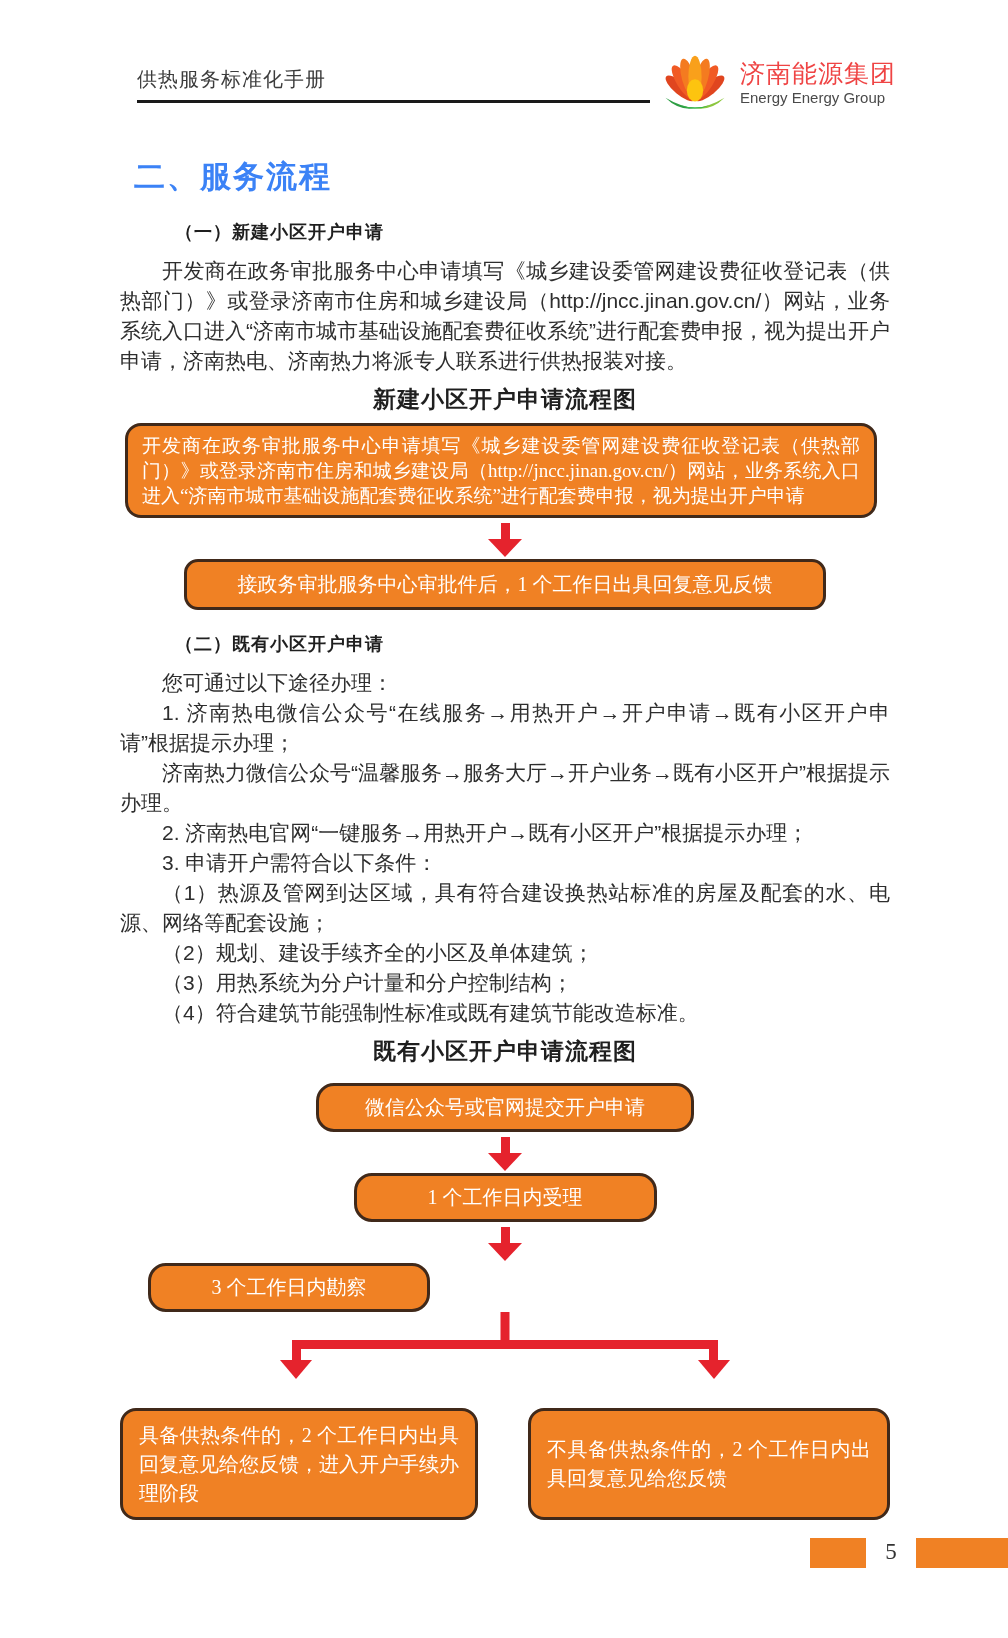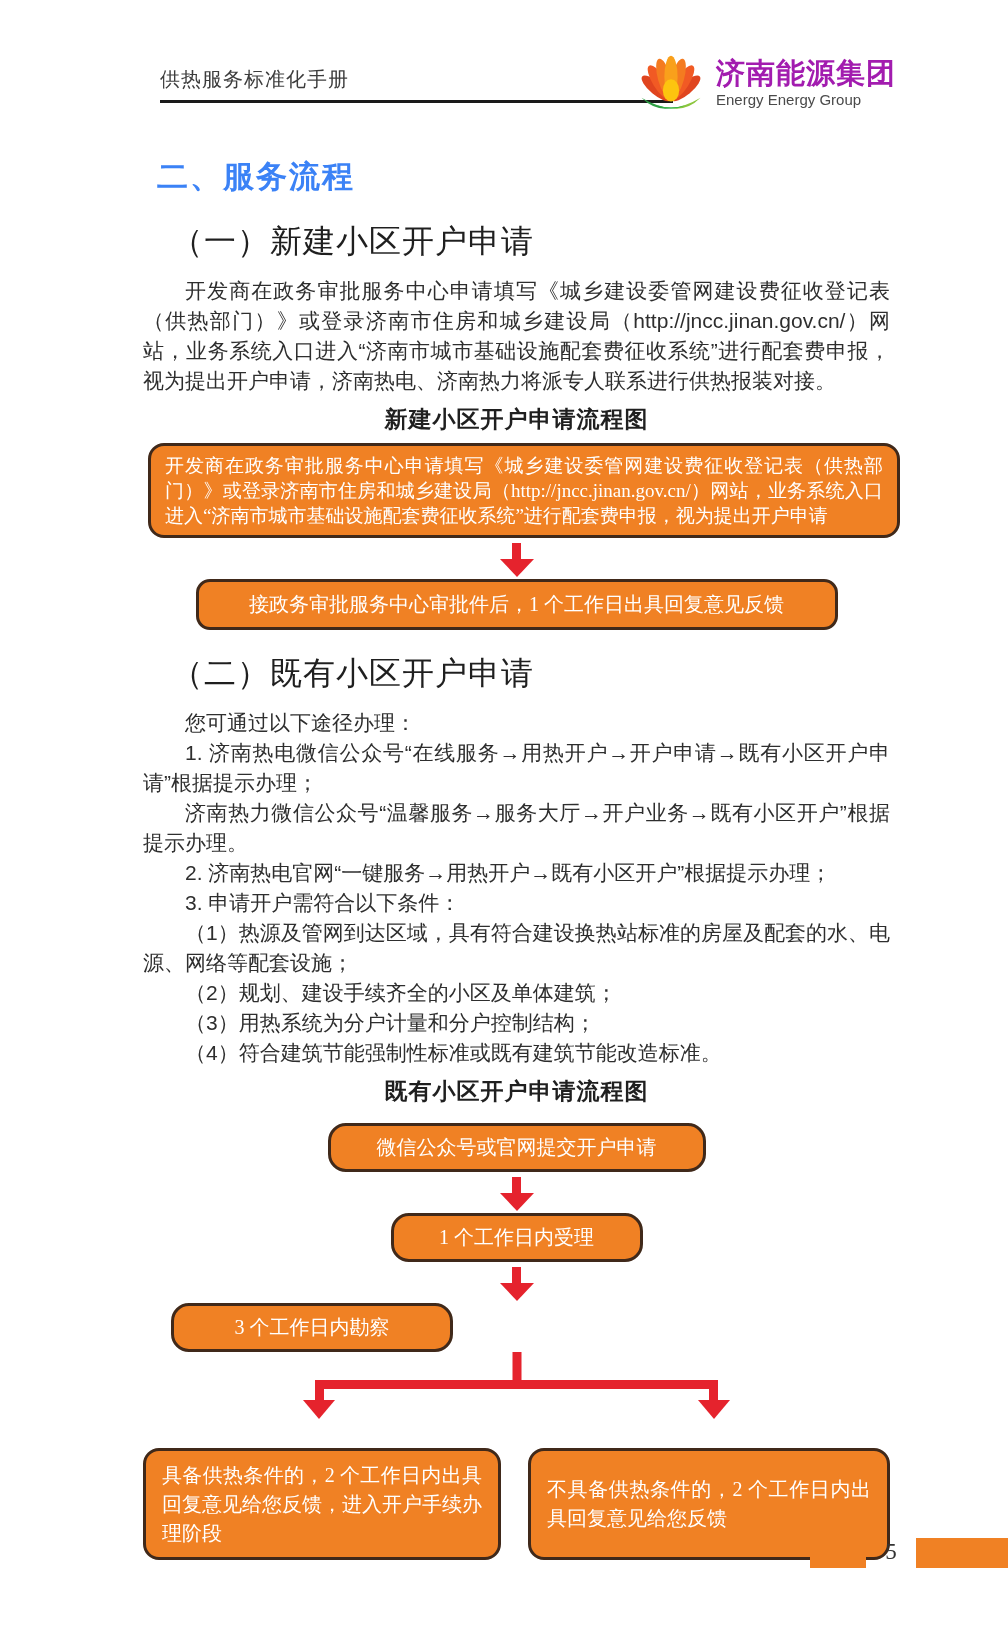--- a/index.html
+++ b/index.html
@@ -5,49 +5,48 @@
   * { box-sizing: border-box; }
   html, body { margin: 0; padding: 0; background: #ffffff; }
   .page {
     position: relative;
     width: 1008px;
     height: 1638px;
     background: #ffffff;
     font-family: "Liberation Sans", sans-serif;
     color: #2e2e2e;
     overflow: hidden;
-    padding-left: 23px;
   }
 
   
   .header { position: relative; height: 116px; }
   .doc-title {
     position: absolute; left: 137px; top: 66px;
     font-size: 20px; color: #3c3c3c; letter-spacing: 1px;
   }
   .header-rule {
     position: absolute; left: 137px; top: 100px;
     width: 513px; height: 3px; background: #1a1a1a;
   }
   .logo { position: absolute; right: 112px; top: 52px; display: flex; align-items: center; gap: 8px; }
   .logo-icon { width: 74px; height: 62px; }
   .logo-text { display: flex; flex-direction: column; line-height: 1.1; }
-  .logo-cn { font-size: 29px; font-weight: bold; color: #a21caf; letter-spacing: 1px; }
+  .logo-cn { font-size: 25px; font-weight: normal; color: #ef4444; letter-spacing: 1px; }
   .logo-en { font-size: 15px; color: #4a4a4a; margin-top: 2px; }
 
   
   .content { padding: 0 118px 0 120px; }
 
   .main-heading {
     margin: 40px 0 0 14px;
     font-size: 31px; font-weight: bold; color: #3b82f6; letter-spacing: 2px;
   }
   .sec-heading {
-    margin: 22px 0 0 28px;
-    font-size: 32px; font-weight: normal; color: #1f1f1f; letter-spacing: 1px;
+    margin: 22px 0 0 55px;
+    font-size: 18px; font-weight: bold; color: #1f1f1f; letter-spacing: 1px;
   }
   .para-group { margin-top: 12px; }
   .body-text {
     margin: 0;
     font-size: 21px; line-height: 30px;
     text-align: justify; text-indent: 2em; color: #2e2e2e;
   }
 
   .fc-title {
     margin-top: 8px;
@@ -73,21 +72,21 @@
     font-size: 20px; padding: 9px 10px; text-align: center;
   }
   .pill {
     border-radius: 18px;
     background: #F08124; border: 3px solid #40291a;
     color: #fff; font-family: "Liberation Serif", serif;
     font-size: 20px; text-align: center;
     padding: 8px 0; margin: 0 auto;
   }
   .pill.p1 { width: 378px; margin-top: 16px; }
-  .pill.p2 { width: 252px; }
+  .pill.p2 { width: 303px; }
   .pill.p3 { width: 282px; margin-left: 28px; }
 
   
   .arrow { margin: 5px auto 2px; width: 40px; display: flex; flex-direction: column; align-items: center; }
   .arrow .stem { width: 9px; height: 16px; background: #E5232D; }
   .arrow .head {
     width: 0; height: 0;
     border-left: 17px solid transparent; border-right: 17px solid transparent;
     border-top: 18px solid #E5232D;
   }

